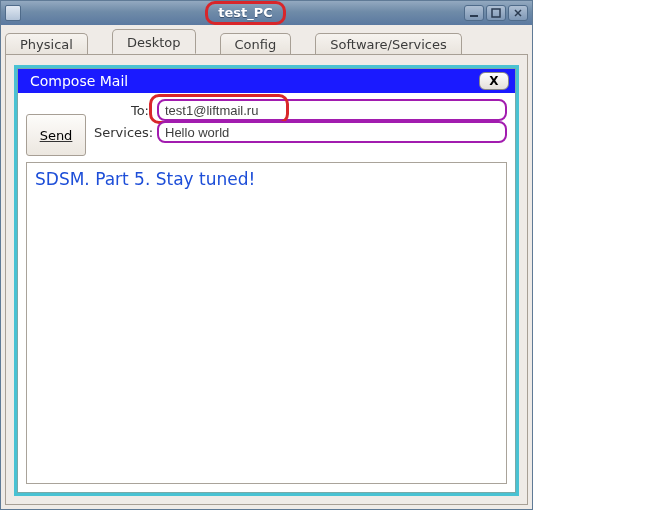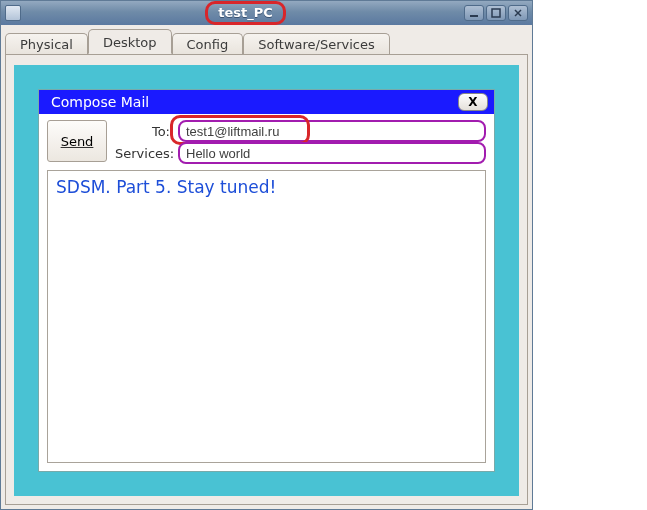--- a/index.html
+++ b/index.html
@@ -65,20 +65,21 @@
   .client {
     flex:1;
     display:flex; flex-direction:column;
     background:#efebe7;
   }
   .tabstrip {
     display:flex;
     align-items:flex-end;
     padding:4px 4px 0 4px;
     background:#efebe7;
+    gap:24px;
   }
   .tab {
     padding:4px 14px 4px 14px;
     border:1px solid #a79f95;
     border-bottom:none;
     margin-right:0px;
     background:linear-gradient(#f6f3ef,#e8e3dc);
     border-top-left-radius:5px;
     border-top-right-radius:5px;
     color:#3b3b3b;
@@ -101,21 +102,21 @@
     margin:0 4px 4px 4px;
     background:#efebe7;
     position:relative;
   }
 
   
   .desktop-frame {
     position:absolute;
     left:8px; right:8px; top:10px; bottom:8px;
     background:#49c2d3;
-    padding:24px;
+    padding:3px;
   }
   .desktop-inner {
     width:100%; height:100%;
     background:#fff;
     border:1px solid #7aa;
     display:flex;
     flex-direction:column;
   }
 
   
@@ -145,20 +146,21 @@
     padding:6px 8px 0 8px;
     gap:8px;
   }
   .send-btn {
     width:60px; height:42px;
     background:linear-gradient(#fdfcfa,#ece7e0);
     border:1px solid #a79f95;
     border-radius:3px;
     display:flex; align-items:center; justify-content:center;
     font-size:13px;
+    margin-top:15px;
   }
   .send-btn span { text-decoration:underline; text-decoration-color:#333; text-underline-offset:1px; }
   .fields { flex:1; display:flex; flex-direction:column; }
   .field-row { display:flex; align-items:center; gap:8px; }
   .field-label { width:55px; text-align:right; color:#333; font-size:13px;}
   .field-input {
     flex:1;
     height:22px;
     border:2px solid #a21caf;
     background:#fff;

